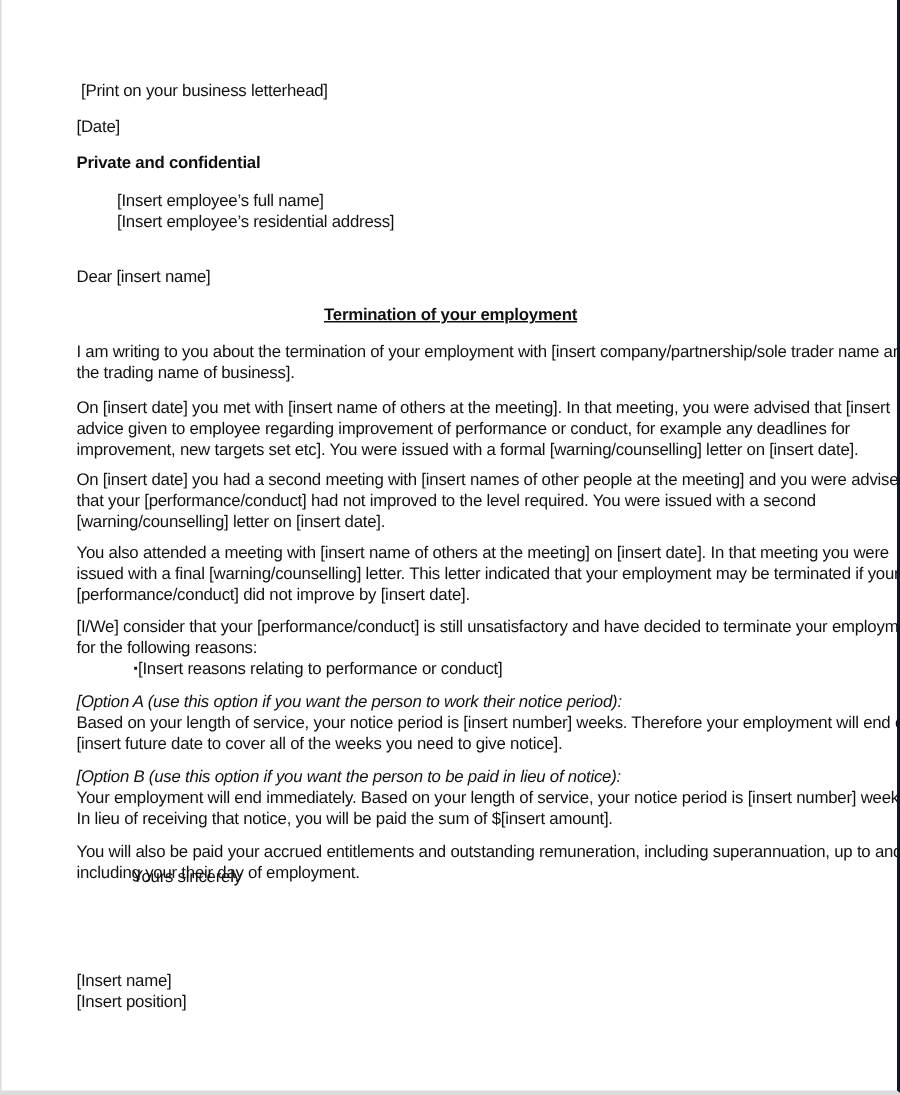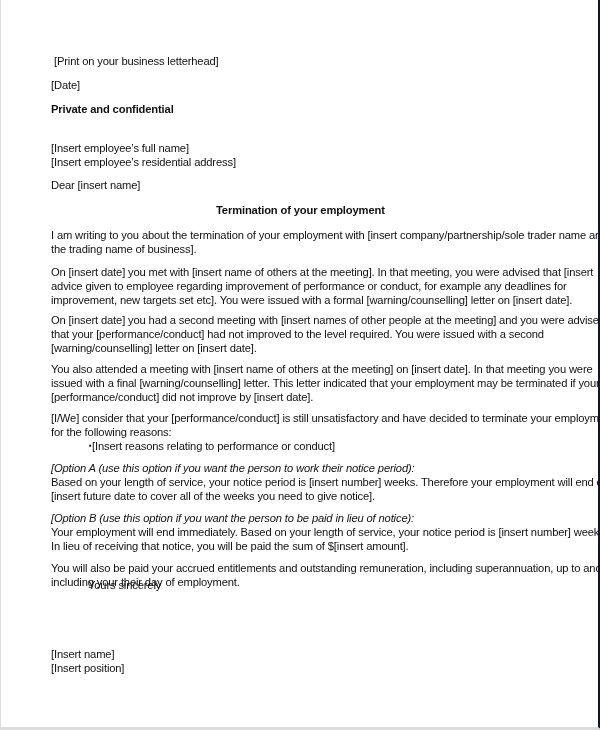--- a/index.html
+++ b/index.html
@@ -46,28 +46,28 @@
 
 <div class="page">
   <div class="doc">
 
     <div class="line abs" style="top:54px; left:3px;">[Print on your business letterhead]</div>
 
     <div class="line abs" style="top:78px;text-align:right;">[Date]</div>
 
     <div class="line abs bold" style="top:102px;text-align:center;">Private and confidential</div>
 
-    <div class="abs" style="top:141px;">
+    <div class="abs" style="top:127px;margin-left:27px;">
       <div class="line">[Insert employee’s full name]</div>
       <div class="line">[Insert employee’s residential address]</div>
     </div>
 
     <div class="line abs" style="top:178px;">Dear [insert name]</div>
 
-    <div class="line abs bold" style="top:203px; left:165px;">Termination of your employment</div>
+    <div class="line abs bold" style="top:203px; left:165px;text-decoration:underline;">Termination of your employment</div>
 
     <div class="abs" style="top:228px;">
       <div class="line">I am writing to you about the termination of your employment with [insert company/partnership/sole trader name and</div>
       <div class="line">the trading name of business].</div>
     </div>
 
     <div class="abs" style="top:265px;">
       <div class="line">On [insert date] you met with [insert name of others at the meeting]. In that meeting, you were advised that [insert</div>
       <div class="line">advice given to employee regarding improvement of performance or conduct, for example any deadlines for</div>
       <div class="line">improvement, new targets set etc]. You were issued with a formal [warning/counselling] letter on [insert date].</div>

